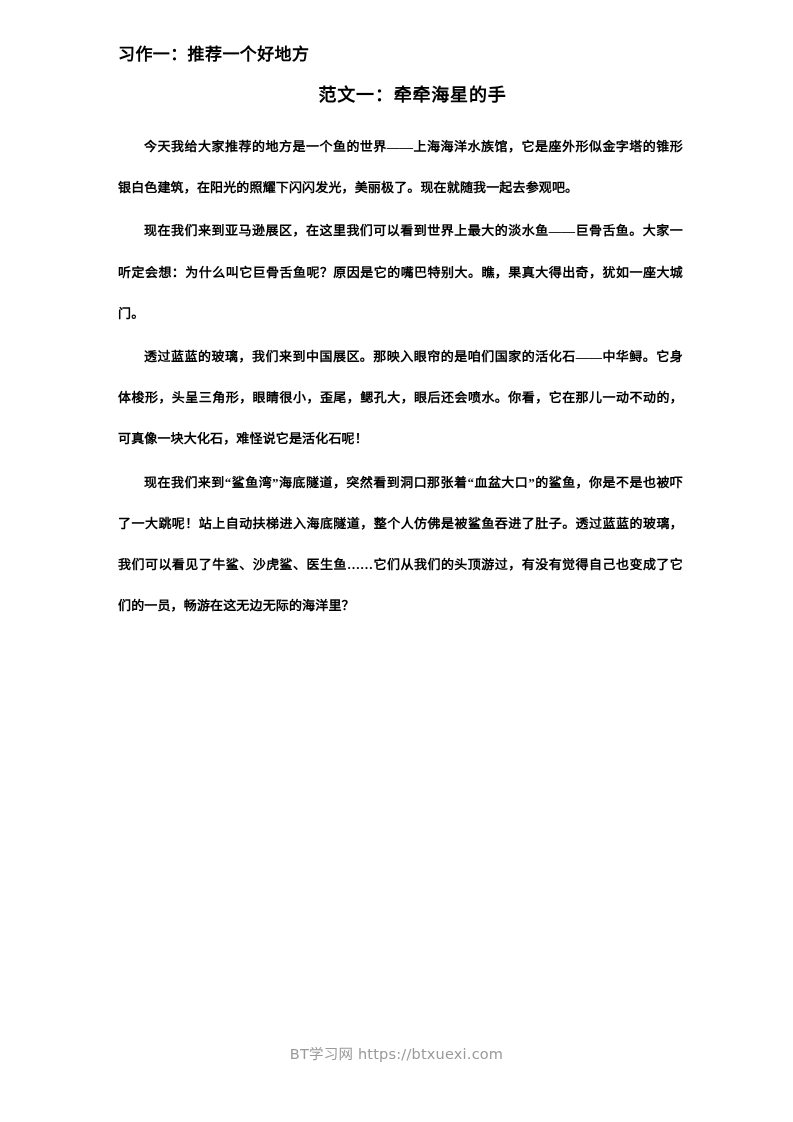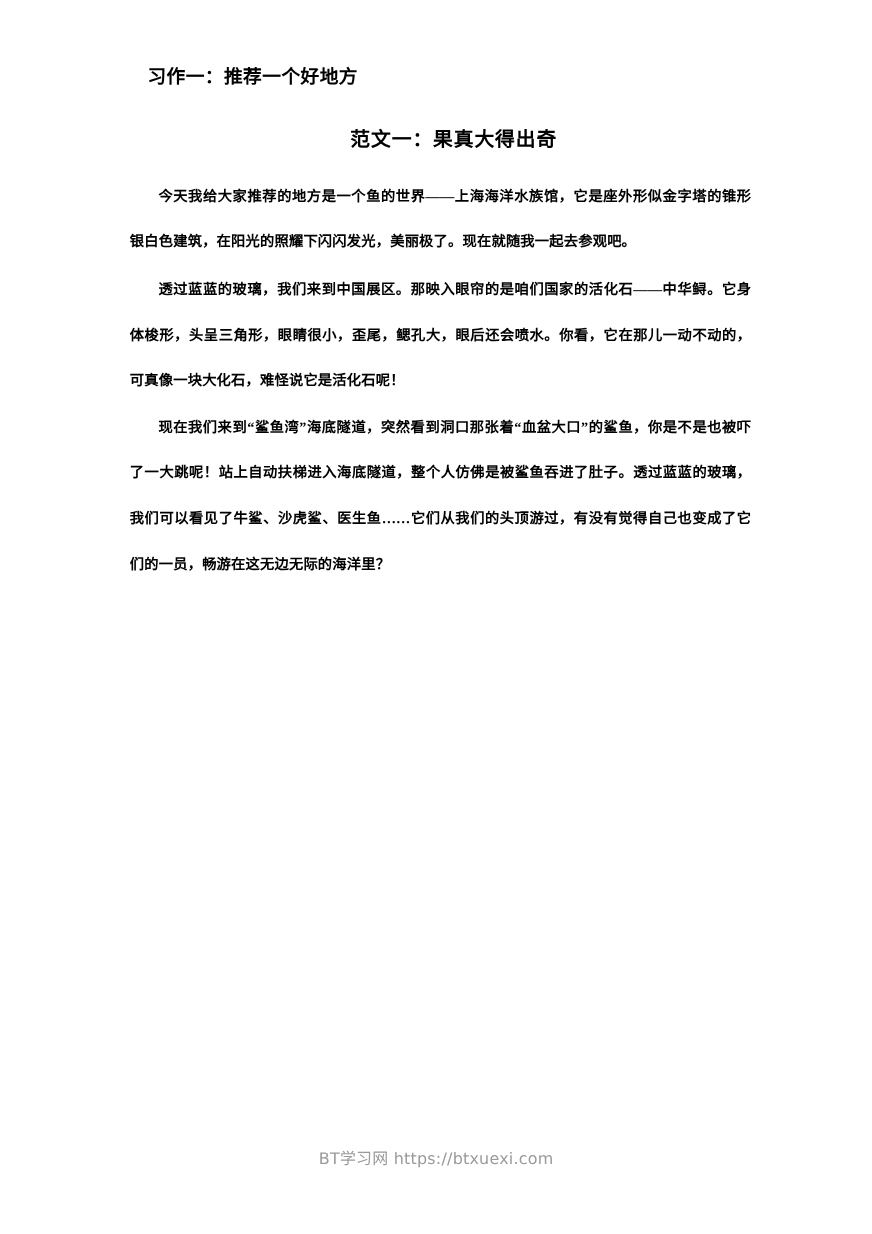--- a/index.html
+++ b/index.html
@@ -45,21 +45,21 @@
     color: #000;
   }
 
   .assignment-heading {
     font-family: "DejaVu Sans", "Liberation Sans", sans-serif;
     font-weight: bold;
     font-size: 17px;
     line-height: 24px;
     letter-spacing: 0.4px;
     text-align: left;
-    margin: 16px;
+    margin: 0;
     padding-top: 42px;
     color: #000;
   }
 
   .model-title {
     font-family: "Liberation Serif", "DejaVu Serif", serif;
     font-weight: bold;
     font-size: 18px;
     line-height: 26px;
     letter-spacing: 0.8px;
@@ -110,24 +110,25 @@
 </head>
 <body>
 
 <div id="page">
 
   <div id="content">
 
 
     <h2 class="assignment-heading">习作一：推荐一个好地方</h2>
 
-    <h3 class="model-title">范文一：果真大得出奇</h3>
+    <h3 class="model-title">范文一：牵牵海星的手</h3>
 
     <div class="body-block">
       <p class="para">今天我给大家推荐的地方是一个鱼的世界——上海海洋水族馆，它是座外形似金字塔的锥形银白色建筑，在阳光的照耀下闪闪发光，美丽极了。现在就随我一起去参观吧。</p>
+      <p class="para">现在我们来到亚马逊展区，在这里我们可以看到世界上最大的淡水鱼——巨骨舌鱼。大家一听定会想：为什么叫它巨骨舌鱼呢？原因是它的嘴巴特别大。瞧，果真大得出奇，犹如一座大城门。</p>
       <p class="para">透过蓝蓝的玻璃，我们来到中国展区。那映入眼帘的是咱们国家的活化石——中华鲟。它身体梭形，头呈三角形，眼睛很小，歪尾，鳃孔大，眼后还会喷水。你看，它在那儿一动不动的，可真像一块大化石，难怪说它是活化石呢！</p>
       <p class="para">现在我们来到“鲨鱼湾”海底隧道，突然看到洞口那张着“血盆大口”的鲨鱼，你是不是也被吓了一大跳呢！站上自动扶梯进入海底隧道，整个人仿佛是被鲨鱼吞进了肚子。透过蓝蓝的玻璃，我们可以看见了牛鲨、沙虎鲨、医生鱼……它们从我们的头顶游过，有没有觉得自己也变成了它们的一员，畅游在这无边无际的海洋里？</p>
     </div>
 
   </div>
 
   <div class="footer-watermark" style="color: rgb(154, 154, 154);">BT学习网 https://btxuexi.com</div>
 
 </div>
 

